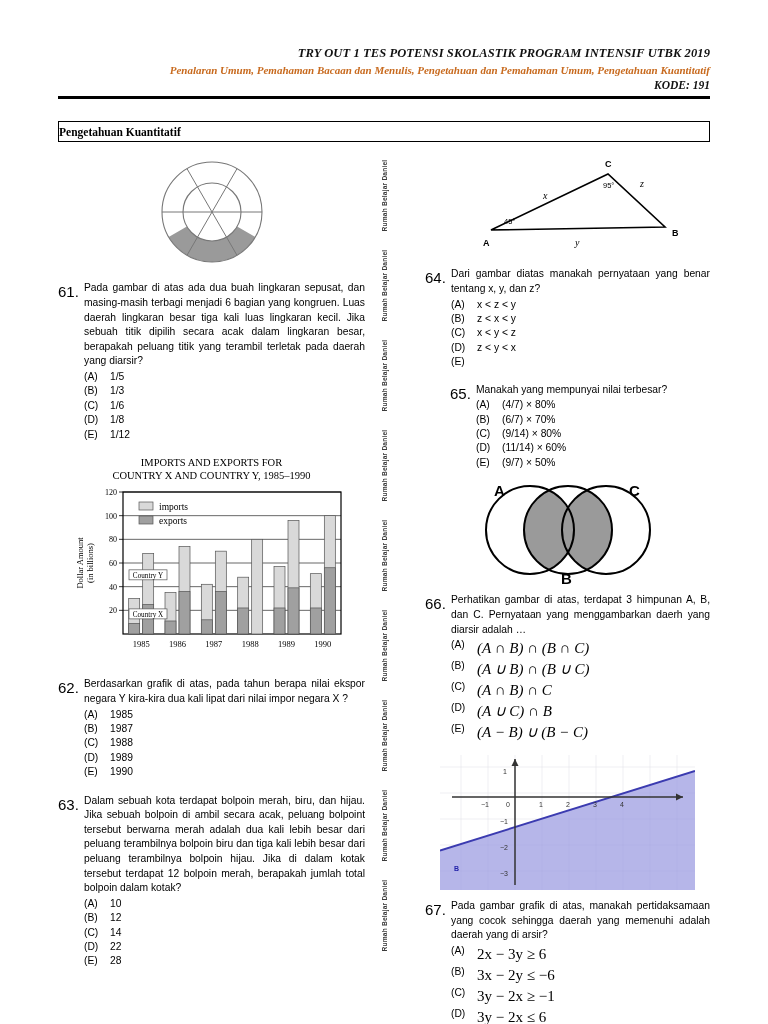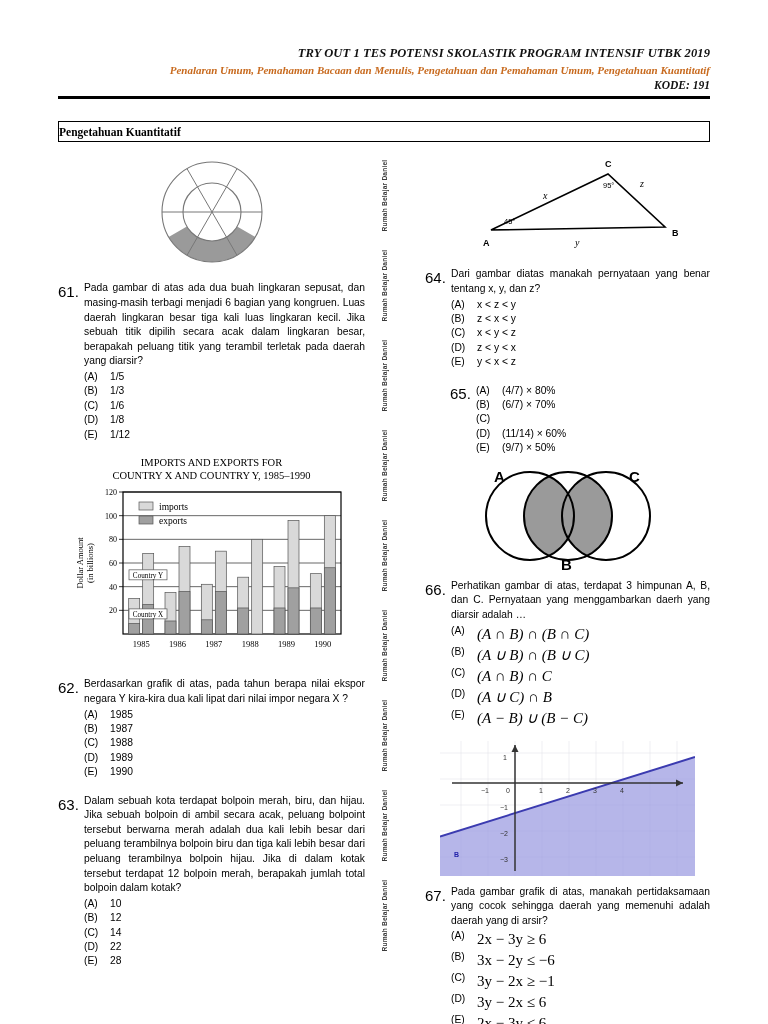--- a/index.html
+++ b/index.html
@@ -371,40 +371,41 @@
             <div class="opt">
                 <span class="opt-key">(C)</span>
                 <span class="opt-val">x &lt; y &lt; z</span>
               </div>
             <div class="opt">
                 <span class="opt-key">(D)</span>
                 <span class="opt-val">z &lt; y &lt; x</span>
               </div>
             <div class="opt">
                 <span class="opt-key">(E)</span>
-                <span class="opt-val">y &lt; x &lt; z</span>
               </div>
           </div>
         </div>
       </div>
 
       <div class="q" style="margin-top:13px;margin-left:25px;">
         <div class="q-num">65.</div>
         <div class="q-body">
+          <div class="q-text">Manakah yang mempunyai nilai terbesar?</div>
           <div class="opts">
             <div class="opt">
                 <span class="opt-key">(A)</span>
                 <span class="opt-val">(4/7) × 80%</span>
               </div>
             <div class="opt">
                 <span class="opt-key">(B)</span>
                 <span class="opt-val">(6/7) × 70%</span>
               </div>
             <div class="opt">
                 <span class="opt-key">(C)</span>
+                <span class="opt-val">(9/14) × 80%</span>
               </div>
             <div class="opt">
                 <span class="opt-key">(D)</span>
                 <span class="opt-val">(11/14) × 60%</span>
               </div>
             <div class="opt">
                 <span class="opt-key">(E)</span>
                 <span class="opt-val">(9/7) × 50%</span>
               </div>
           </div>

